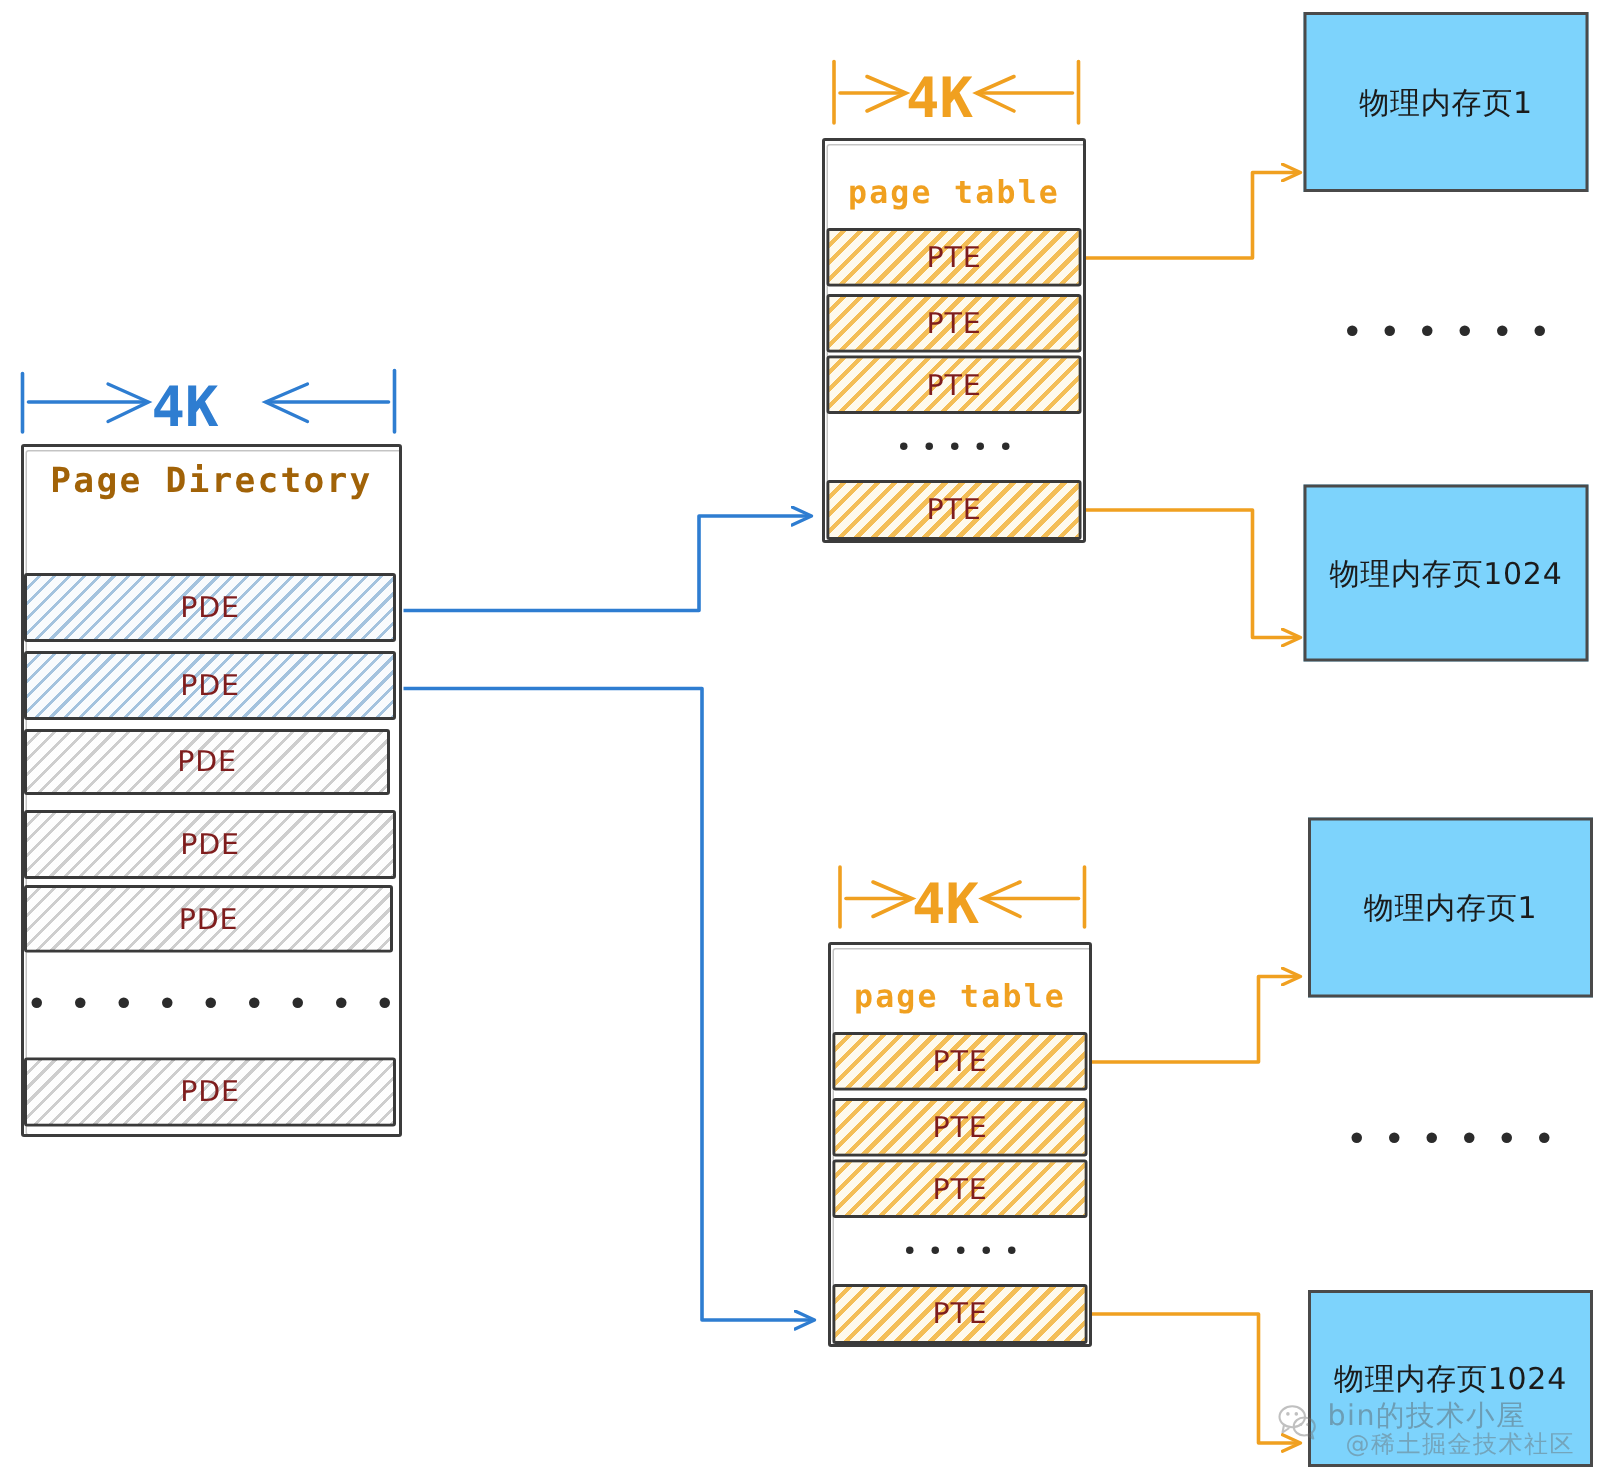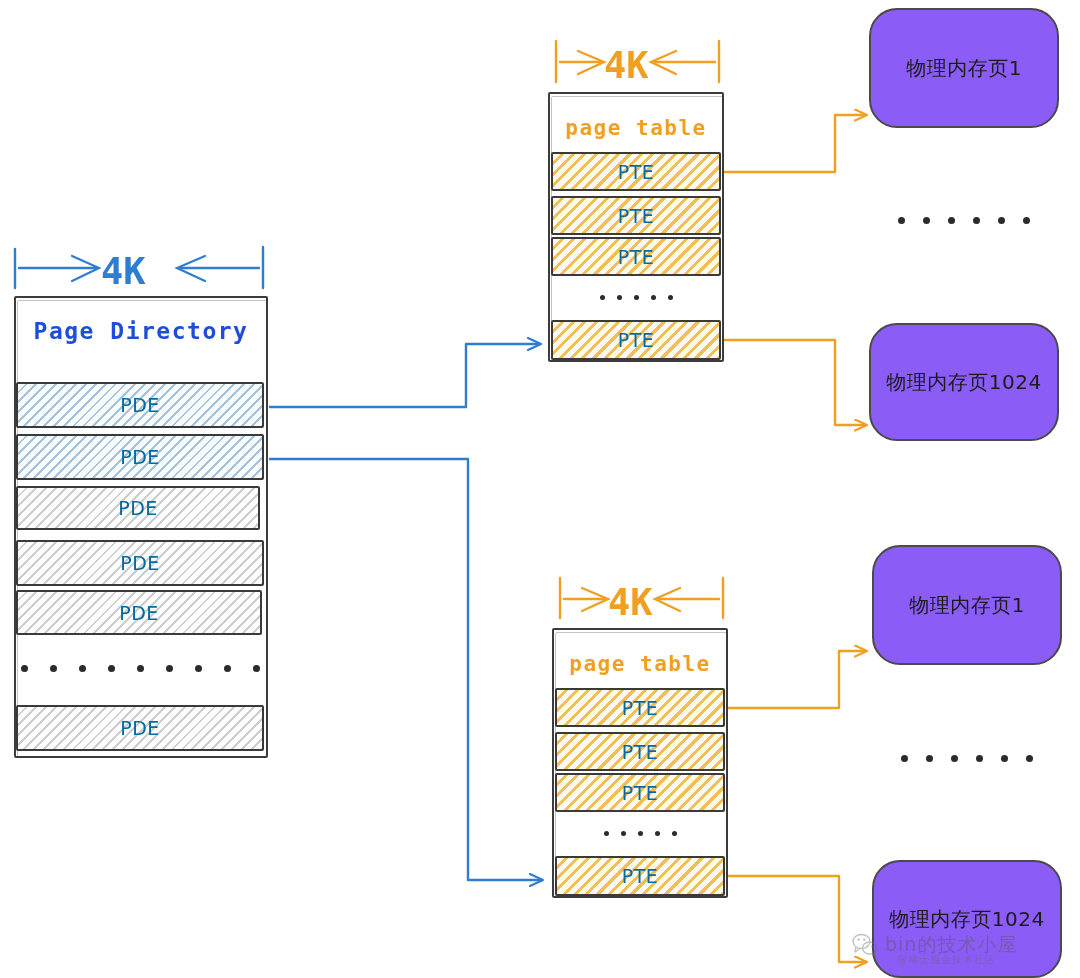--- a/index.html
+++ b/index.html
@@ -53,21 +53,21 @@
   .entry {
     position: absolute;
     box-sizing: border-box;
     border: 2px solid #3a3a3a;
     border-radius: 2px;
     display: flex;
     align-items: center;
     justify-content: center;
     font-family: "DejaVu Sans", sans-serif;
     font-size: 19px;
-    color: #0369a1;
+    color: #7f1d1d;
     letter-spacing: 0.5px;
   }
   .entry .entry-label { position: relative; z-index: 2; }
   .entry::before {
     content: "";
     position: absolute;
     inset: 0;
     z-index: 1;
     pointer-events: none;
   }
@@ -100,22 +100,21 @@
   }
   .hatch-orange::before {
     background-image: repeating-linear-gradient(
       135deg,
       rgba(255,255,255,0.70) 0px,
       rgba(255,255,255,0.70) 5px,
       rgba(240,170,40,0.70) 5px,
       rgba(240,170,40,0.70) 8px);
   }
   .hatch-violet {
-    background-color: #8b5cf6;
-    border-radius: 28px;
+    background-color: #7dd3fc;
   }
   .hatch-violet::before {
     background-image: repeating-linear-gradient(
       135deg,
       rgba(255,255,255,0.88) 0px,
       rgba(255,255,255,0.88) 7px,
       rgba(150,150,205,0.45) 7px,
       rgba(150,150,205,0.45) 9px);
   }
 
@@ -173,21 +172,21 @@
   .watermark {
     position: absolute;
     display: flex;
     align-items: center;
     gap: 7px;
     opacity: 0.42;
     pointer-events: none;
   }
   .wm-text { display: flex; flex-direction: column; line-height: 1.05; margin-top: 10px; }
   .wm-main { font-size: 19px; color: #555; letter-spacing: 1px; }
-  .wm-sub  { font-size: 10px; color: #666; letter-spacing: 1px; padding-left: 12px; }
+  .wm-sub  { font-size: 16px; color: #666; letter-spacing: 1px; padding-left: 12px; }
 </style>
 </head>
 <body>
 
 <div id="canvas">
 
   <svg id="wires" viewBox="0 0 1080 978" xmlns="http://www.w3.org/2000/svg">
     <defs>
       <marker id="arrow-blue" markerWidth="16" markerHeight="14" refX="13" refY="7" orient="auto" markerUnits="userSpaceOnUse">
         <path d="M1,1 L14,7 L1,13" fill="none" stroke="#2e7dd1" stroke-width="2.2" stroke-linecap="round" stroke-linejoin="round"></path>
@@ -237,21 +236,21 @@
     <path d="M728,876 L839,876 L839,962 L866,962" fill="none" stroke="#f0a020" stroke-width="2.4" stroke-linejoin="round" marker-end="url(#arrow-orange)"></path>
   </svg>
 
   <div class="measure-label" style="left:101px; top:250px; color:#2e7dd1;">4K</div>
 
   <div class="measure-label" style="left:604px; top:44px; color:#f0a020;">4K</div>
 
   <div class="measure-label" style="left:608px; top:581px; color:#f0a020;">4K</div>
 
   <div class="sketch-box" style="left:14px; top:296px; width:254px; height:462px;">
-    <div class="table-title" style="top:20px; font-size:23px; color:#1d4ed8;">Page Directory</div>
+    <div class="table-title" style="top:10px; font-size:23px; color:#a16207;">Page Directory</div>
   </div>
 
   <div class="entry hatch-blue" style="left:16px; top:382px; width:248px; height:46px;">
     <span class="entry-label">PDE</span>
   </div>
   <div class="entry hatch-blue" style="left:16px; top:434px; width:248px; height:46px;">
     <span class="entry-label">PDE</span>
   </div>
   <div class="entry hatch-grey" style="left:16px; top:486px; width:244px; height:44px;">
     <span class="entry-label">PDE</span>

